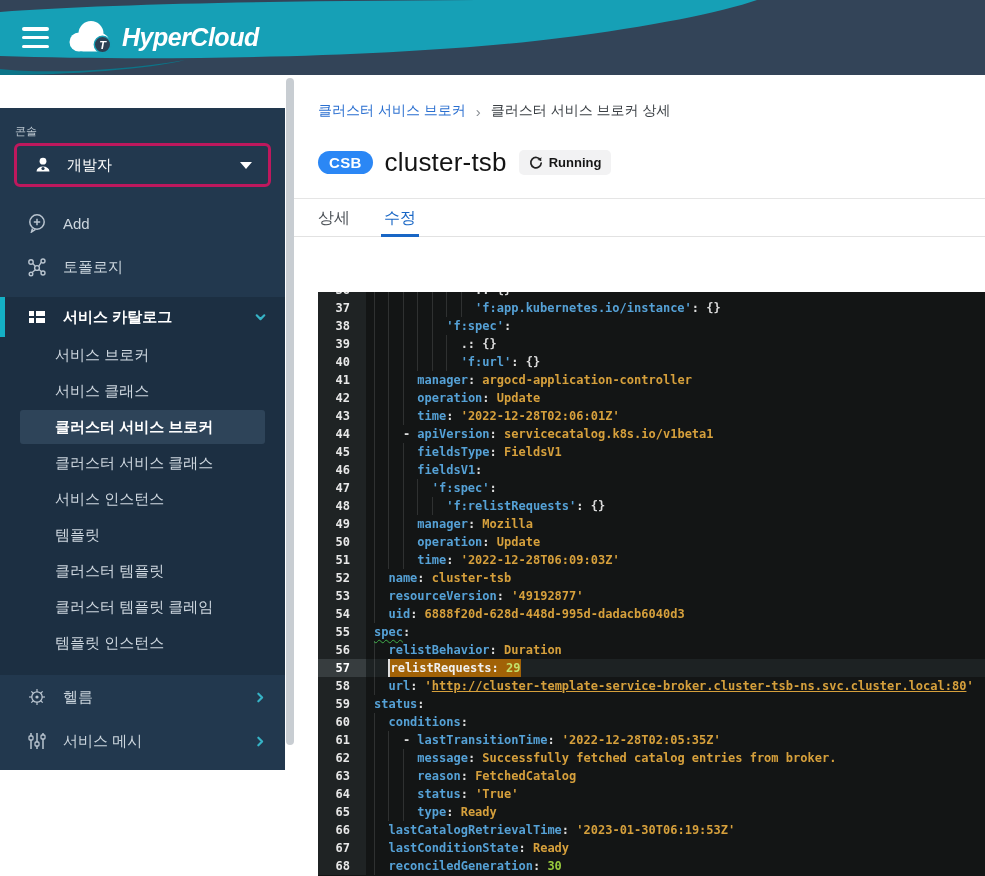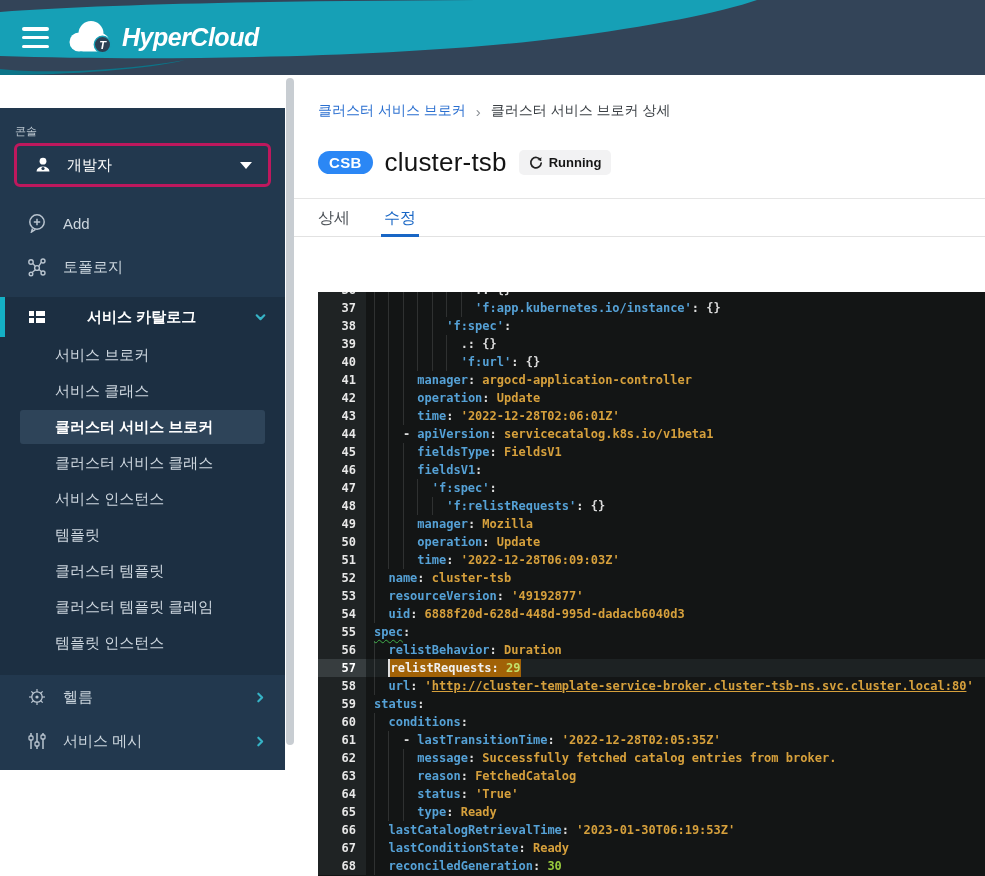--- a/index.html
+++ b/index.html
@@ -18,21 +18,21 @@
   .sidebar { position:absolute; left:0; top:75px; width:285px; height:662px; background:#22384e; color:#ccd6de; overflow:hidden;margin-top:33px; }
   .console-label { margin:16px 0 4px 15px; font-size:11px; color:#b9c4ce; }
   .perspective { margin:4px 14px 0 14px; height:44px; border:3px solid #be185d; border-radius:6px; display:flex; align-items:center; padding:0 16px; cursor:pointer; }
   .perspective .plabel { color:#fff; font-size:15px; margin-left:14px; flex:1; }
   .caret-down { width:0; height:0; border-left:6px solid transparent; border-right:6px solid transparent; border-top:7px solid #fff; }
   .nav { padding-top:14px; }
   .nav-item { height:44px; display:flex; align-items:center; padding:0 18px 0 27px; font-size:15px; cursor:pointer; position:relative; }
   .nav-item .ilabel { margin-left:16px; flex:1; color:#ccd6de; }
   .section { background:rgba(0,0,0,0.15); margin-top:8px; padding-bottom:14px; }
   .section.plain { background:transparent; padding-bottom:0; margin-top:0; }
-  .section-head { height:40px; display:flex; align-items:center; padding:0 18px 0 27px; font-size:15px; cursor:pointer; position:relative;gap:24px; }
+  .section-head { height:40px; display:flex; align-items:center; padding:0 18px 0 27px; font-size:15px; cursor:pointer; position:relative; }
   .section-head .ilabel { margin-left:16px; flex:1; color:#fff; font-weight:600; }
   .section-head.toplike .ilabel { font-weight:400; color:#ccd6de; }
   .active-bar { position:absolute; left:0; top:0; width:5px; height:100%; background:#14b0c5; }
   .sub-item { height:36px; display:flex; align-items:center; padding-left:55px; font-size:15px; color:#cfd8e0; cursor:pointer; position:relative; }
   .sub-item.selected { font-weight:700; color:#fff; }
   .sub-item.selected .selbg { position:absolute; left:20px; right:20px; top:1px; bottom:1px; background:#2e4459; border-radius:3px; }
   .sub-item span.sl { position:relative; }
   .icon20 { width:20px; height:20px; flex:0 0 20px; display:inline-flex; }
   .chev { margin-left:auto; display:inline-flex; }
 
@@ -54,21 +54,21 @@
   .tab { position:absolute; top:0; height:38px; display:flex; align-items:center; font-size:16px; cursor:pointer; }
   .tab.t0 { left:24px; color:#4d5258; }
   .tab.t1 { left:90px; color:#1866c5; }
   .tab.t1::after { content:""; position:absolute; left:-3px; right:-3px; bottom:0; height:3px; background:#1866c5; }
 
   
   .editor { position:absolute; left:24px; top:217px; width:667px; height:584px; background:#131515; overflow:hidden;
             font-family:"DejaVu Sans Mono", monospace; font-size:12px; font-weight:600; line-height:18px; }
   .codewrap { margin-top:-11px; }
   .line { display:flex; height:18px; white-space:pre; }
-  .ln { flex:0 0 48px; text-align:right; padding-right:10px; background:#1f2324; color:#e8e8e8; }
+  .ln { flex:0 0 48px; text-align:right; padding-right:16px; background:#1f2324; color:#e8e8e8; }
   .code { padding-left:8px; }
   .g { display:inline-block; width:2ch; height:18px; border-left:1px solid rgba(255,255,255,0.12); vertical-align:top; }
   .tk { color:#55a1d6; }
   .tv { color:#d6a03c; }
   .tn { color:#97c93d; }
   .tp { color:#dcdcdc; }
   .tu { color:#d6a03c; text-decoration:underline; }
   .tw { text-decoration-line:underline; text-decoration-style:wavy; text-decoration-color:#3fae4a; text-decoration-thickness:1px; text-underline-offset:3px; }
   .line.cur { background:#1d2223; }
   .line.cur .ln { background:#373d3f; color:#fff; }

